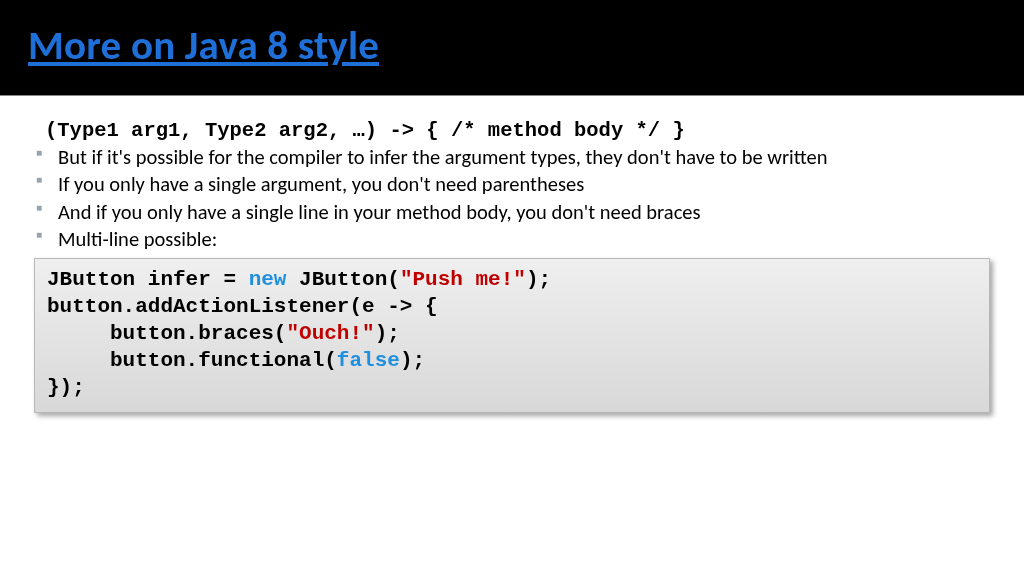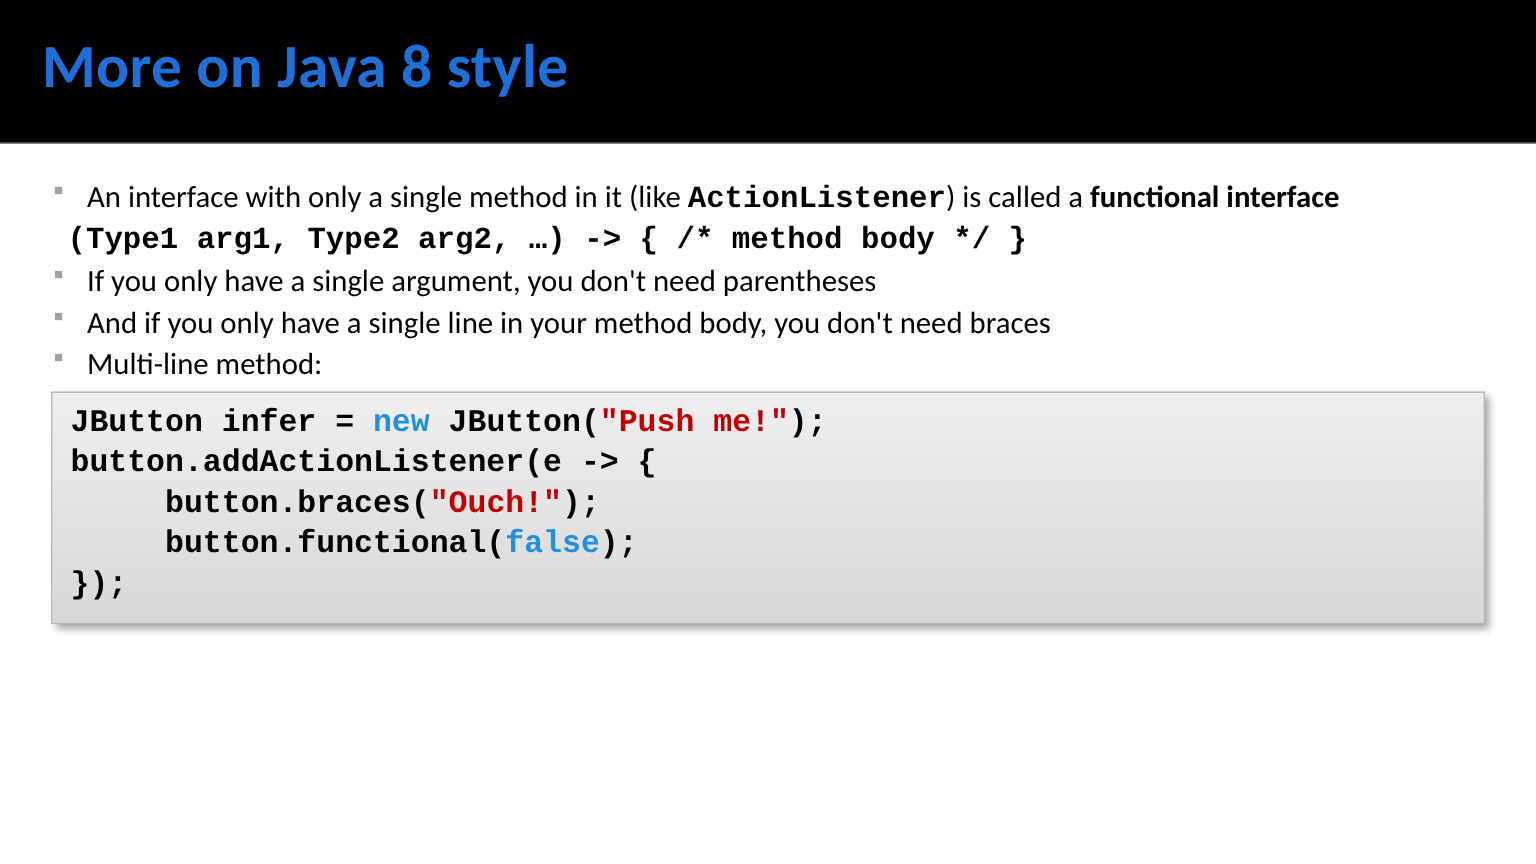--- a/index.html
+++ b/index.html
@@ -15,20 +15,21 @@
     height: 96px;
     padding: 20px 28px 0 28px;
     border-bottom: 1px solid #888;
   }
   .title-text {
     color: #1f6fd8;
     font-size: 41px;
     font-weight: 700;
     text-shadow: 2px 2px 3px rgba(0,0,0,0.9);
     letter-spacing: 0.2px;
+    text-decoration: underline;
   }
   .content {
     padding: 22px 30px 0 30px;
     color: #000;
     font-size: 20.5px;
     line-height: 1.28;
   }
   ul { list-style: none; }
   li {
     position: relative;
@@ -68,29 +69,27 @@
 </style>
 </head>
 <body>
 
 <div class="title-bar">
   <div class="title-text">More on Java 8 style</div>
 </div>
 
 <div class="content">
   <ul>
-    <li>
-      <span>An interface with only a single method in it (like </span><span class="mono">ActionListener</span><span>) is called a </span><span class="strong">functional interface</span>
-    </li>
   </ul>
   <div class="sig-line">(Type1 arg1, Type2 arg2, …) -&gt; { /* method body */  }</div>
   <ul>
+    <li><span>But if it's possible for the compiler to infer the argument types, they don't have to be written</span></li>
     <li><span>If you only have a single argument, you don't need parentheses</span></li>
     <li><span>And if you only have a single line in your method body, you don't need braces</span></li>
-    <li><span>Multi-line method:</span></li>
+    <li><span>Multi-line possible:</span></li>
   </ul>
 
   <div class="code-box"><span>JButton infer = </span><span class="kw">new</span><span> JButton(</span><span class="str">"Push me!"</span><span>);</span>
 <span>button.addActionListener(e -&gt; {</span>
 <span>     button.braces(</span><span class="str">"Ouch!"</span><span>);</span>
 <span>     button.functional(</span><span class="kw">false</span><span>);</span>
 <span>});</span></div>
 </div>
 
 </body></html>

